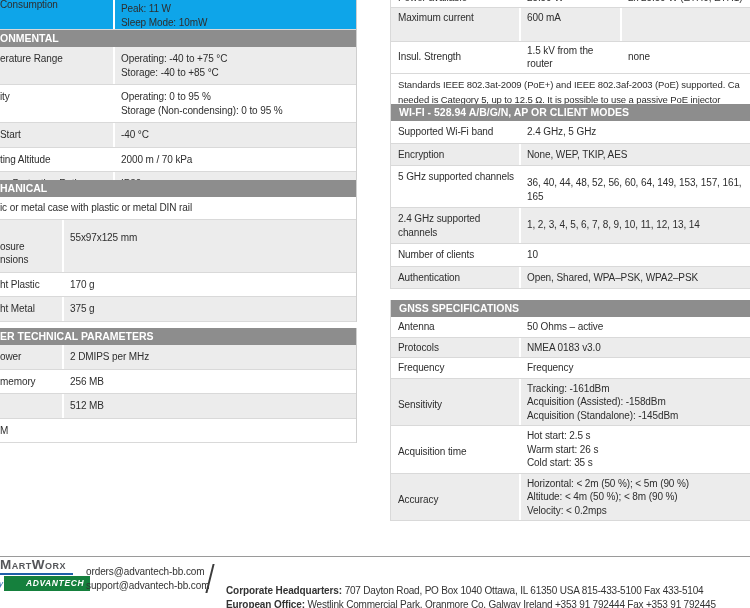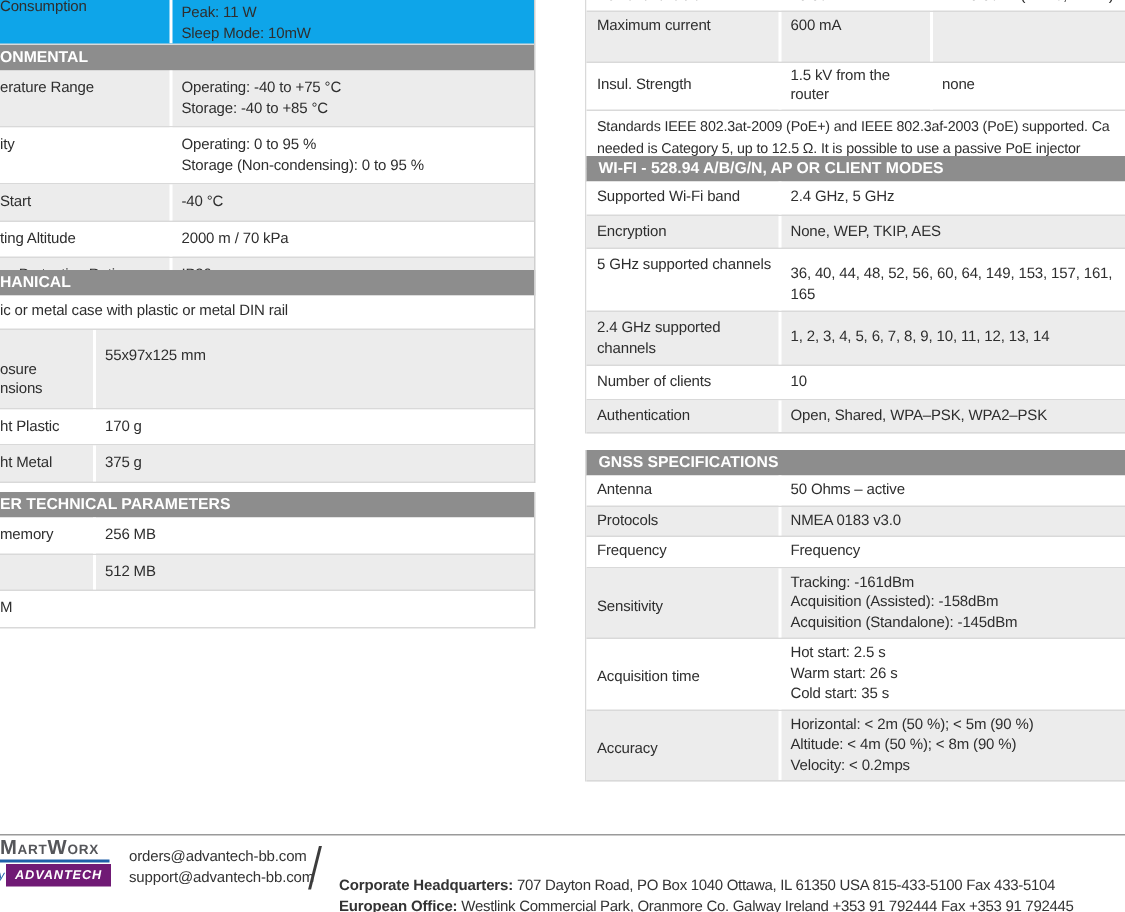--- a/index.html
+++ b/index.html
@@ -51,22 +51,22 @@
   .logo { position:absolute; left:0; top:558px; width:82px; }
   .brand {
     font-variant: small-caps; font-weight:bold; font-size:13.5px;
     color:#55565a; letter-spacing:0.5px; line-height:14px; white-space:nowrap;
     overflow:hidden;
   }
   .brand-bar { width:73px; height:2px; background:#1e5fa8; margin-top:1px; }
   .powered { display:flex; align-items:center; margin-top:1px; }
   .powered .partial { color:#1e5fa8; font-style:italic; font-size:8px; margin-right:1px; margin-left:-1px; }
   .adv-badge {
-    background:#701a75; color:#fff; font-weight:bold; font-style:italic;
-    font-size:8.5px; letter-spacing:0.6px; padding:3px 6px 3px 6px; line-height:9px;
+    background:#15803d; color:#fff; font-weight:bold; font-style:italic;
+    font-size:8.5px; letter-spacing:0.6px; padding:3px 6px 3px 22px; line-height:9px;
     white-space:nowrap;
   }
   .emails { position:absolute; left:86px; top:565px; font-size:10px; line-height:14px; color:#333; letter-spacing:-0.1px; }
   .slash { position:absolute; left:209px; top:564px; width:2px; height:29px; background:#3c3c3c; transform:skewX(-14deg); }
   .addr { position:absolute; left:226px; top:584px; font-size:10px; line-height:14px; color:#333; letter-spacing:-0.2px; white-space:nowrap; }
   .addr b { letter-spacing:-0.1px; }
 </style>
 </head>
 <body>
 
@@ -117,20 +117,24 @@
     <div class="cell val">170 g</div>
   </div>
   <div class="row alt">
     <div class="cell lbl lbl2">ht Metal</div>
     <div class="cell val">375 g</div>
   </div>
 </div>
 
 <div class="block ltbl" style="left:0; top:328px;">
   <div class="hdr flush">ER TECHNICAL PARAMETERS</div>
+  <div class="row alt">
+    <div class="cell lbl lbl2">ower</div>
+    <div class="cell val">2 DMIPS per MHz</div>
+  </div>
   <div class="row">
     <div class="cell lbl lbl2">memory</div>
     <div class="cell val">256 MB</div>
   </div>
   <div class="row alt">
     <div class="cell lbl lbl2"></div>
     <div class="cell val">512 MB</div>
   </div>
   <div class="row">
     <div class="cell lbl lbl2">M</div>

